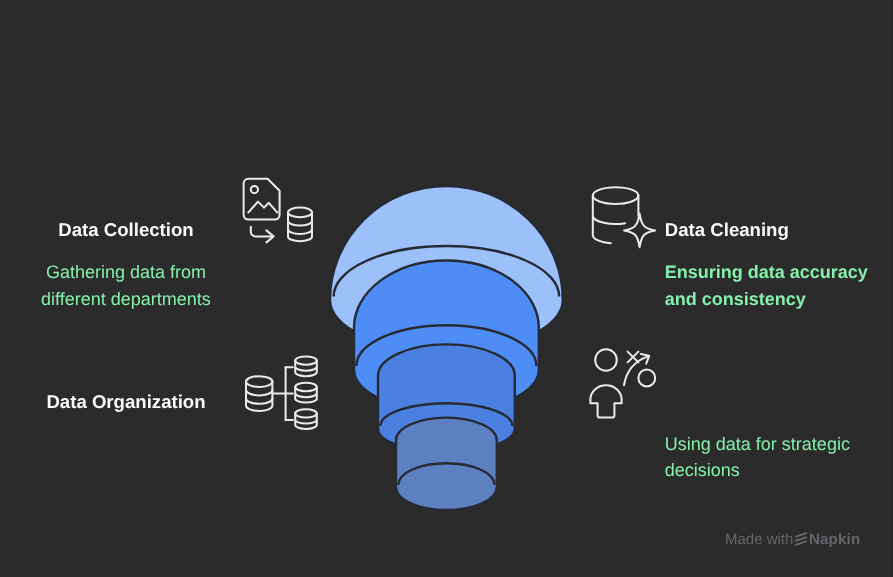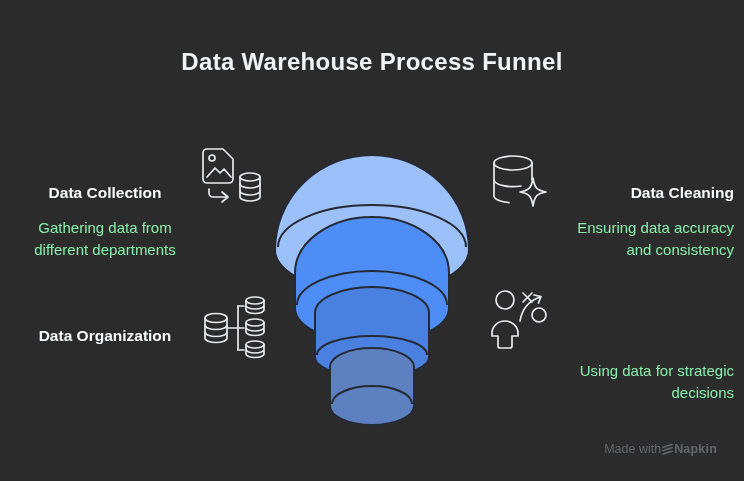--- a/index.html
+++ b/index.html
@@ -7,40 +7,39 @@
     position:relative;width:744px;height:481px;background:#2b2b2b;
     font-family:"Liberation Sans",sans-serif;overflow:hidden;
   }
   .main-title{
     position:absolute;left:0;right:0;top:48px;text-align:center;
     color:#f1f3f4;font-size:24px;font-weight:bold;letter-spacing:.3px;
   }
   .sec-title{position:absolute;font-size:15.5px;font-weight:bold;color:#f8f9fa;line-height:18px;}
   .sec-sub{position:absolute;font-size:15px;line-height:22px;color:#86efac;white-space:pre-line;}
   .align-r{text-align:center;}
-  .align-l{text-align:right;}
+  .align-l{text-align:left;}
   .icon{position:absolute;}
   .icon path,.icon circle,.icon ellipse,.icon line{fill:none;stroke-width:1.7;stroke-linecap:round;stroke-linejoin:round;}
   .funnel-svg{position:absolute;left:0;top:0;}
   .funnel-svg path{stroke-width:2;}
   .jarc{fill:none;}
   .footer{
     position:absolute;right:27px;top:442px;display:flex;align-items:flex-end;gap:0;
     font-size:12.5px;color:#63666a;text-decoration:none;cursor:pointer;
   }
   .napkin-logo{display:inline-block;}
   .napkin-logo path{fill:none;stroke:#63666a;stroke-width:1.6;stroke-linecap:round;}
   .brand{font-weight:bold;letter-spacing:.2px;}
 </style>
 </head>
 <body>
 
 <div class="canvas">
 
-  <div class="main-title">Data Warehouse Process Funnel</div>
 
   <svg class="funnel-svg" width="744" height="481" viewBox="0 0 744 481">
     <g stroke="#262a32">
 
       <g>
         <path d="M275,250 A97,95 0 0 1 469,250 A97,43 0 0 1 275,250 Z" fill="#9cc0f9"></path>
         <path class="jarc" d="M278,247 A94,42 0 0 1 466,247"></path>
       </g>
 
       <g>
@@ -76,21 +75,21 @@
 different departments</div>
 
   <svg class="icon" style="left:489px;top:152px;" width="58" height="58" viewBox="0 0 58 58" stroke="#e8eaed">
     <ellipse cx="24" cy="11" rx="19" ry="7"></ellipse>
     <path d="M5,11 V44 A19,7 0 0 0 20,50.7"></path>
     <path d="M43,11 V28"></path>
     <path d="M5,28 A19,7 0 0 0 32,34"></path>
     <path d="M44,26 C45.5,36 48,38.5 57,40 C48,41.5 45.5,44 44,54 C42.5,44 40,41.5 31,40 C40,38.5 42.5,36 44,26 Z" fill="#2b2b2b"></path>
   </svg>
   <div class="sec-title align-l" style="left:554px;top:184px;width:180px;">Data Cleaning</div>
-  <div class="sec-sub align-l" style="left:554px;top:217px;width:180px;">Ensuring data accuracy
+  <div class="sec-sub align-l" style="left:554px;top:217px;width:180px;font-weight:bold;">Ensuring data accuracy
 and consistency</div>
 
   <svg class="icon" style="left:202px;top:295px;" width="64" height="66" viewBox="0 0 64 66" stroke="#e8eaed">
     <ellipse cx="14" cy="23" rx="11" ry="4.5"></ellipse>
     <path d="M3,23 V43 A11,4.5 0 0 0 25,43 V23"></path>
     <path d="M3,30 A11,4.5 0 0 0 25,30"></path>
     <path d="M3,37 A11,4.5 0 0 0 25,37"></path>
     <path d="M25,33 H36"></path>
     <path d="M36,11 V55"></path>
     <path d="M36,11 H42 M36,33 H42 M36,55 H42"></path>

